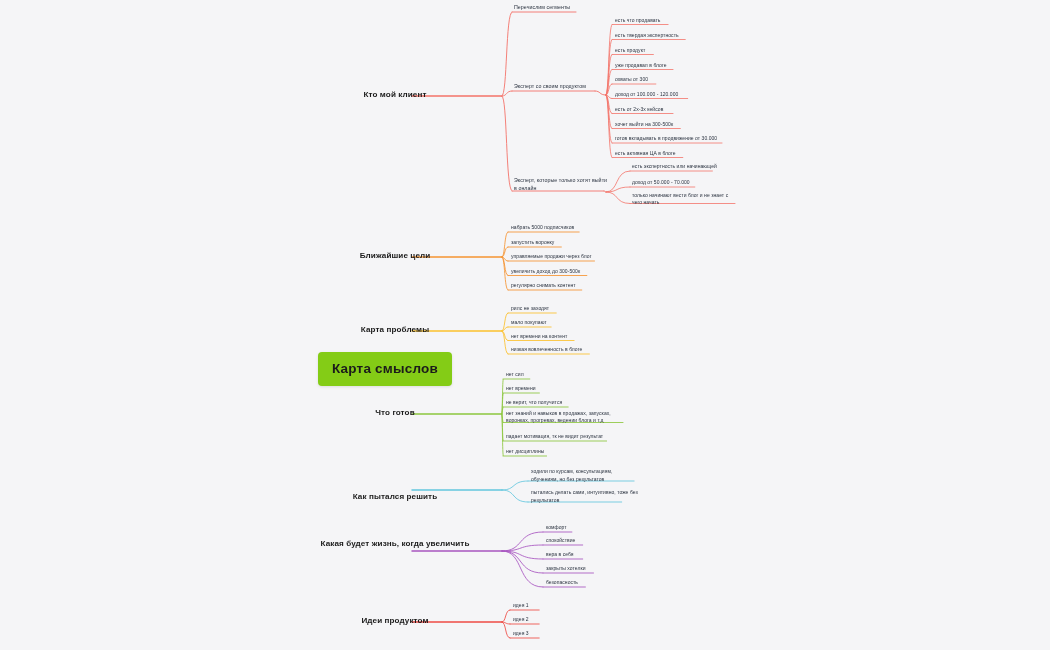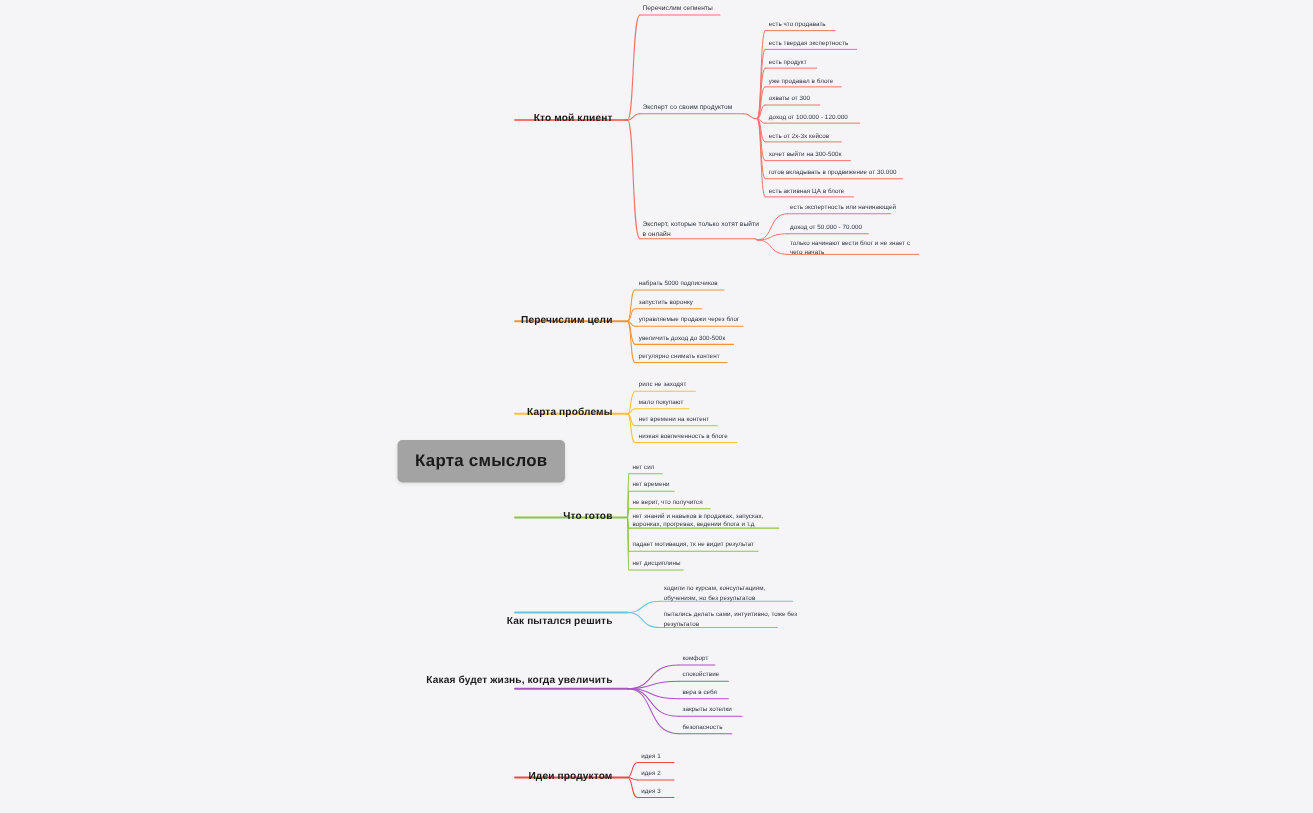--- a/index.html
+++ b/index.html
@@ -9,36 +9,36 @@
     font-family:"Liberation Sans", sans-serif;
     overflow:hidden;
     position:relative;
   }
   #canvas{position:absolute;inset:0;width:1050px;height:650px;}
   svg.wires{position:absolute;left:0;top:0;width:1050px;height:650px;pointer-events:none;}
 
   .node{position:absolute;box-sizing:border-box;white-space:pre-wrap;}
 
   .root{
-    background:#a3a3a3;
+    background:#84cc16;
     color:#1b1b1b;
     font-size:13.5px;
     font-weight:700;
     letter-spacing:.2px;
     padding:9px 14px;
     border-radius:4px;
     box-shadow:0 1px 3px rgba(0,0,0,.10);
     line-height:1.2;
   }
   .lvl1{
     color:#1b1b1b;
     font-size:8.1px;
     font-weight:700;
     line-height:1.35;
-    text-align:right;
+    text-align:center;
     letter-spacing:.1px;
   }
   .lvl2{
     color:#2b3340;
     font-size:5.3px;
     font-weight:400;
     line-height:1.5;
     letter-spacing:.05px;
   }
   .lvl3{
@@ -154,21 +154,21 @@
       <path d="M502,622 C506.4,622 504.8,610 510,610" stroke="#ee4b45" stroke-width="0.85" fill="none" stroke-linecap="round"></path>
       <path d="M510,610 L539.2,610" stroke="#ee4b45" stroke-width="0.85" fill="none" stroke-linecap="round"></path>
       <path d="M502,622 C506.4,622 504.8,624 510,624" stroke="#ee4b45" stroke-width="0.85" fill="none" stroke-linecap="round"></path>
       <path d="M510,624 L539.2,624" stroke="#ee4b45" stroke-width="0.85" fill="none" stroke-linecap="round"></path>
       <path d="M502,622 C506.4,622 504.8,638 510,638" stroke="#ee4b45" stroke-width="0.85" fill="none" stroke-linecap="round"></path>
       <path d="M510,638 L539.2,638" stroke="#ee4b45" stroke-width="0.85" fill="none" stroke-linecap="round"></path>
     </svg>
   <div id="nodes">
       <div class="node root" style="left: 318px; top: 352px;">Карта смыслов</div>
       <div class="node lvl1" style="left: 300px; top: 90px; width: 190px;">Кто мой клиент</div>
-      <div class="node lvl1" style="left: 300px; top: 251px; width: 190px;">Перечислим цели</div>
+      <div class="node lvl1" style="left: 300px; top: 251px; width: 190px;">Ближайшие цели</div>
       <div class="node lvl1" style="left: 300px; top: 325px; width: 190px;">Карта проблемы</div>
       <div class="node lvl1" style="left: 300px; top: 408px; width: 190px;">Что готов</div>
       <div class="node lvl1" style="left: 300px; top: 492px; width: 190px;">Как пытался решить</div>
       <div class="node lvl1" style="left: 300px; top: 539px; width: 190px;">Какая будет жизнь, когда увеличить</div>
       <div class="node lvl1" style="left: 300px; top: 616px; width: 190px;">Идеи продуктом</div>
       <div class="node lvl2" style="left: 514px; top: 4px; width: 80px;">Перечислим сегменты</div>
       <div class="node lvl2" style="left: 514px; top: 83px; width: 95px;">Эксперт со своим продуктом</div>
       <div class="node lvl2" style="left: 514px; top: 177px; width: 96px;">Эксперт, которые только хотят выйти в онлайн</div>
       <div class="node lvl3" style="left: 615px; top: 16.5px; width: 135px;">есть что продавать</div>
       <div class="node lvl3" style="left: 615px; top: 31.5px; width: 135px;">есть твердая экспертность</div>

